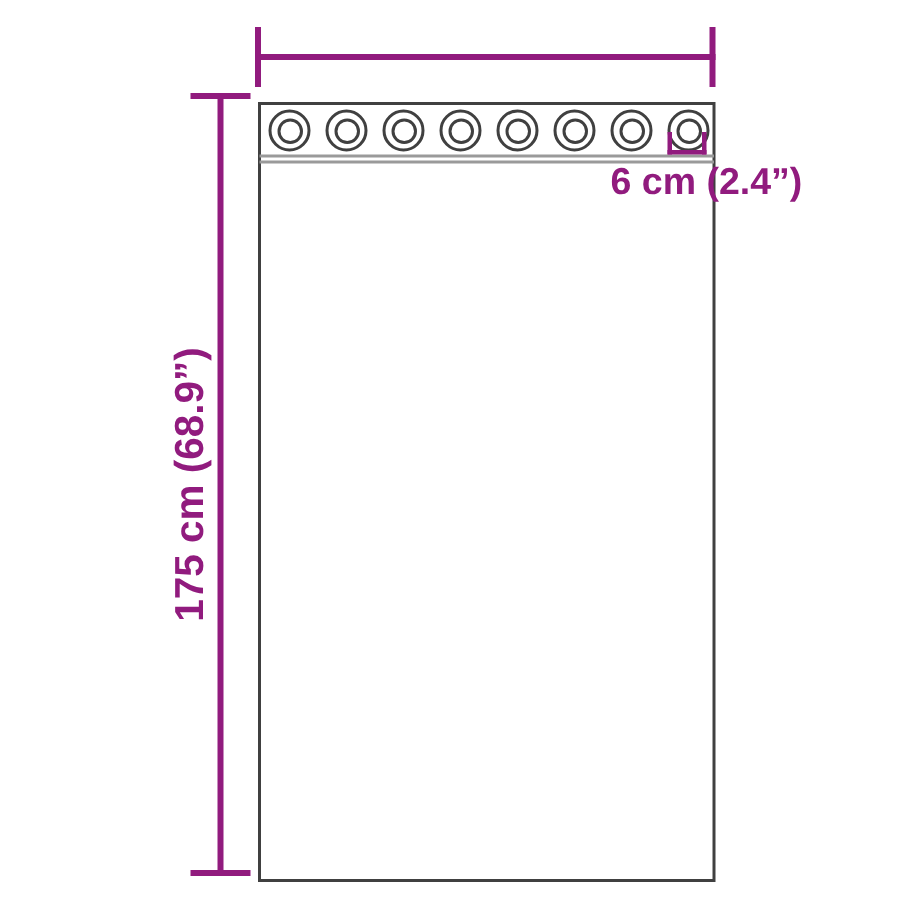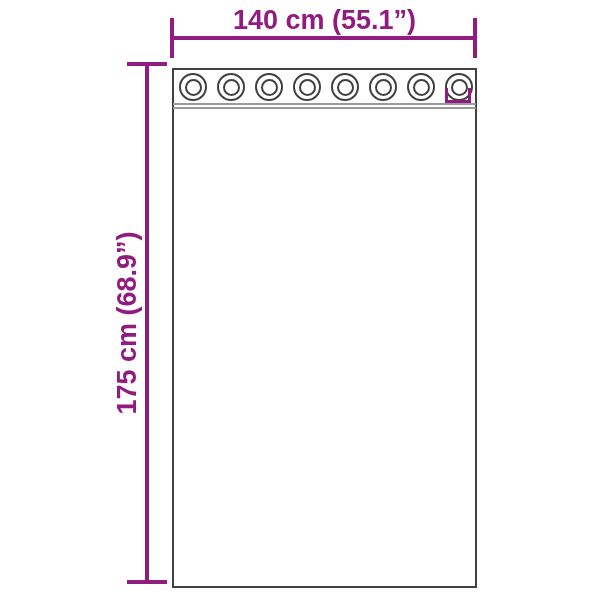--- a/index.html
+++ b/index.html
@@ -118,24 +118,24 @@
         <div class="grommet-inner"></div>
       </div>
       <div class="grommet" style="left: 445px;">
         <div class="grommet-inner"></div>
       </div>
     </div>
 
   <div class="dim dim-w-line"></div>
   <div class="dim dim-w-tick-l"></div>
   <div class="dim dim-w-tick-r"></div>
-  <div class="dim-label width-label">140 cm (55.1”)</div>
 
   <div class="dim dim-h-line"></div>
   <div class="dim dim-h-tick-t"></div>
   <div class="dim dim-h-tick-b"></div>
   <div class="dim-label height-label">175 cm (68.9”)</div>
 
   <div class="dim dim-g-tick-l"></div>
   <div class="dim dim-g-tick-r"></div>
   <div class="dim dim-g-line"></div>
+  <div class="dim-label grommet-label">6 cm (2.4”)</div>
 
 </div>
 
 </body></html>

